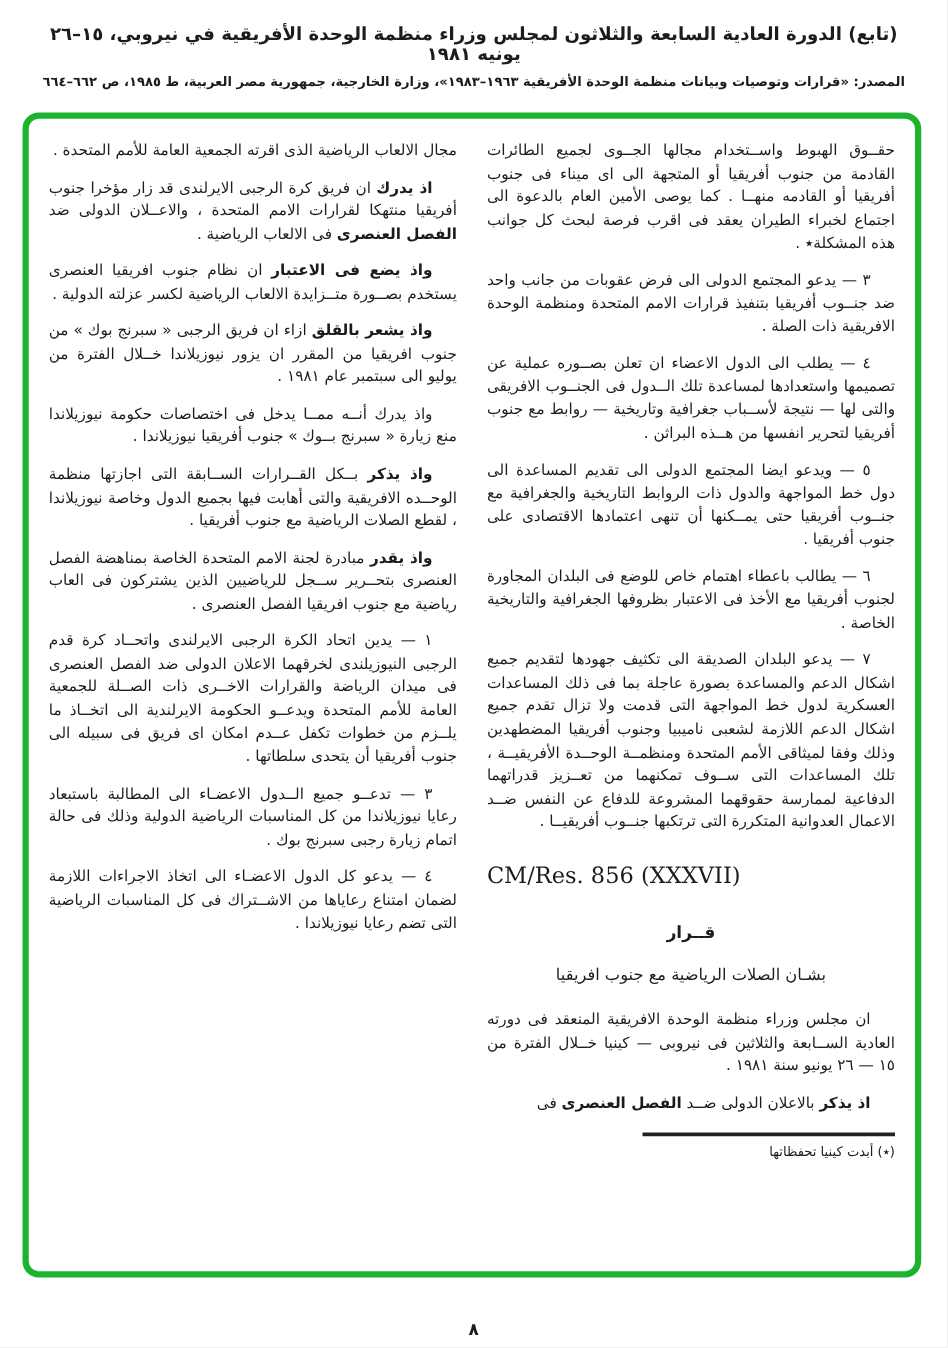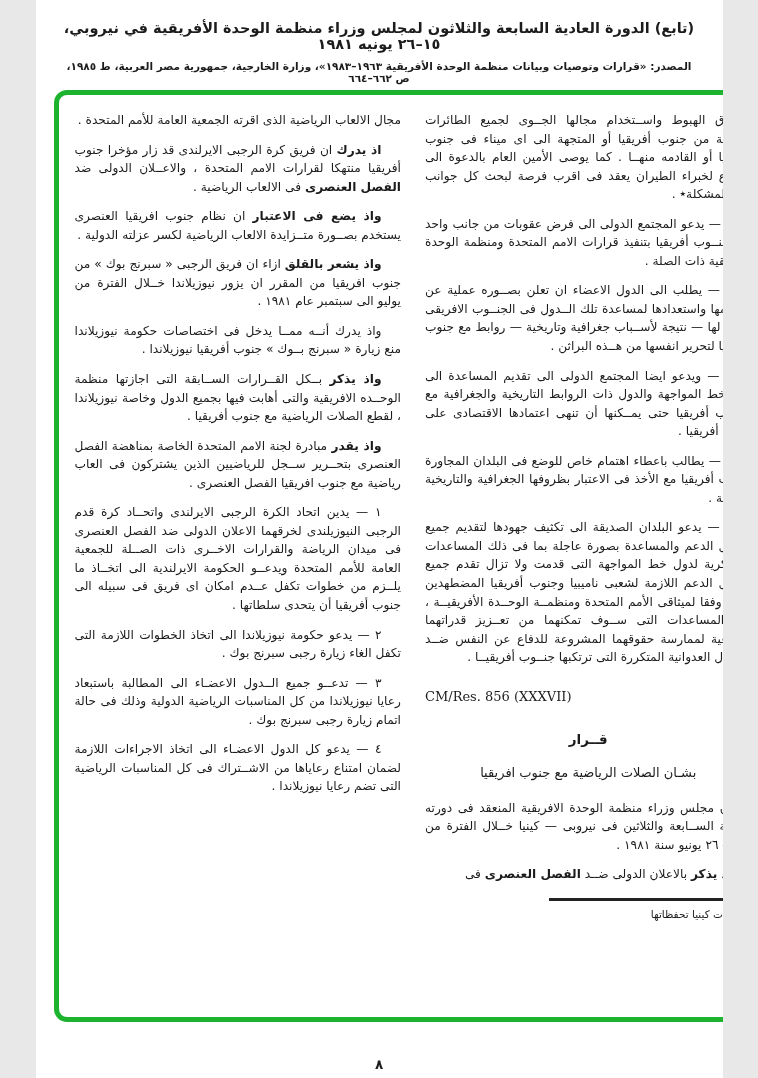--- a/index.html
+++ b/index.html
@@ -1,38 +1,38 @@
 <!DOCTYPE html>
 <html lang="ar"><head>
 <meta charset="utf-8">
 <style>
   html,body{margin:0;padding:0;background:#e8e8e8;}
   .page{
-    width:687px;height:1078px;position:relative;margin:0 auto;
+    width:758px;height:1078px;position:relative;margin:0 auto;
     background:#ffffff;color:#1c1c1c;overflow:hidden;
     font-family:"DejaVu Sans",sans-serif;
   }
   
   .header{position:absolute;top:20px;left:28px;right:28px;text-align:center;direction:rtl;}
   .header .h1{font-size:14.5px;font-weight:bold;letter-spacing:0;}
   .header .h2{font-size:10.5px;font-weight:bold;margin-top:8px;}
   .header .pages{}
   
   .frame{
     position:absolute;left:18px;top:90px;width:719px;height:932px;
     border:5px solid #1db32f;border-radius:13px;box-sizing:border-box;
     padding:16px 16px 10px;display:flex;gap:24px;direction:rtl;
   }
   .col{flex:1 1 0;min-width:0;direction:rtl;text-align:justify;
        font-size:12.2px;line-height:1.52;}
   .para{margin:0 0 11px;text-indent:1.6em;}
   .para.noindent{text-indent:0;}
   .b{font-weight:bold;}
   .latin{direction:ltr;text-align:left;font-family:"DejaVu Serif",serif;
-         font-size:13px;margin:20px 0 8px;text-indent:0;}
+         font-size:18px;margin:20px 0 8px;text-indent:0;}
   .res-heading{text-align:center;font-weight:bold;font-size:13.5px;margin:22px 0 14px;}
   .res-subtitle{text-align:center;font-weight:normal;font-size:13px;margin:0 0 16px;}
   .footnote-rule{width:62%;height:3px;border-top:2px solid #222;
                  border-bottom:1px solid #222;box-sizing:border-box;margin:14px 0 6px;}
   .footnote{font-size:10.5px;margin:0;text-indent:0;}
   .pagenum{position:absolute;bottom:6px;left:0;right:0;text-align:center;
            font-size:13.5px;font-weight:bold;}
 </style>
 </head>
 <body>
@@ -69,21 +69,20 @@
     <div class="col">
       <div>
           <p class="para noindent"><span>مجال الالعاب الرياضية الذى اقرته الجمعية العامة للأمم المتحدة .</span></p>
           <p class="para"><span class="b">اذ يدرك</span><span> ان فريق كرة الرجبى الايرلندى قد زار مؤخرا جنوب أفريقيا منتهكا لقرارات الامم المتحدة ، والاعــلان الدولى ضد </span><span class="b">الفصل العنصرى</span><span> فى الالعاب الرياضية .</span></p>
           <p class="para"><span class="b">واذ يضع فى الاعتبار</span><span> ان نظام جنوب افريقيا العنصرى يستخدم بصــورة متــزايدة الالعاب الرياضية لكسر عزلته الدولية .</span></p>
           <p class="para"><span class="b">واذ يشعر بالقلق</span><span> ازاء ان فريق الرجبى « سبرنج بوك » من جنوب افريقيا من المقرر ان يزور نيوزيلاندا خــلال الفترة من يوليو الى سبتمبر عام ١٩٨١ .</span></p>
           <p class="para"><span>واذ يدرك أنــه ممــا يدخل فى اختصاصات حكومة نيوزيلاندا منع زيارة « سبرنج بــوك » جنوب أفريقيا نيوزيلاندا .</span></p>
           <p class="para"><span class="b">واذ يذكر</span><span> بــكل القــرارات الســابقة التى اجازتها منظمة الوحــده الافريقية والتى أهابت فيها بجميع الدول وخاصة نيوزيلاندا ، لقطع الصلات الرياضية مع جنوب أفريقيا .</span></p>
           <p class="para"><span class="b">واذ يقدر</span><span> مبادرة لجنة الامم المتحدة الخاصة بمناهضة الفصل العنصرى بتحــرير ســجل للرياضيين الذين يشتركون فى العاب رياضية مع جنوب افريقيا الفصل العنصرى .</span></p>
           <p class="para"><span>١ — يدين اتحاد الكرة الرجبى الايرلندى واتحــاد كرة قدم الرجبى النيوزيلندى لخرقهما الاعلان الدولى ضد الفصل العنصرى فى ميدان الرياضة والقرارات الاخــرى ذات الصــلة للجمعية العامة للأمم المتحدة ويدعــو الحكومة الايرلندية الى اتخــاذ ما يلــزم من خطوات تكفل عــدم امكان اى فريق فى سبيله الى جنوب أفريقيا أن يتحدى سلطاتها .</span></p>
-          <p class="para"><span>٢ — يدعو حكومة نيوزيلاندا الى اتخاذ الخطوات اللازمة التى تكفل الغاء زيارة رجبى سبرنج بوك .</span></p>
           <p class="para"><span>٣ — تدعــو جميع الــدول الاعضـاء الى المطالبة باستبعاد رعايا نيوزيلاندا من كل المناسبات الرياضية الدولية وذلك فى حالة اتمام زيارة رجبى سبرنج بوك .</span></p>
           <p class="para"><span>٤ — يدعو كل الدول الاعضـاء الى اتخاذ الاجراءات اللازمة لضمان امتناع رعاياها من الاشــتراك فى كل المناسبات الرياضية التى تضم رعايا نيوزيلاندا .</span></p>
         </div>
     </div>
 
   </div>
 
   <div class="pagenum">٨</div>
 
 </div>

